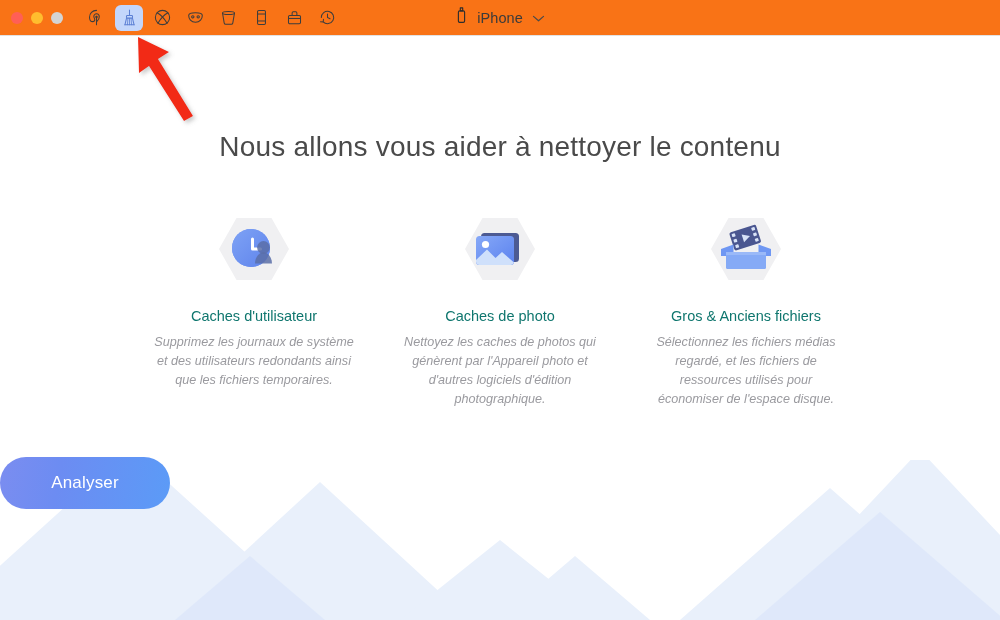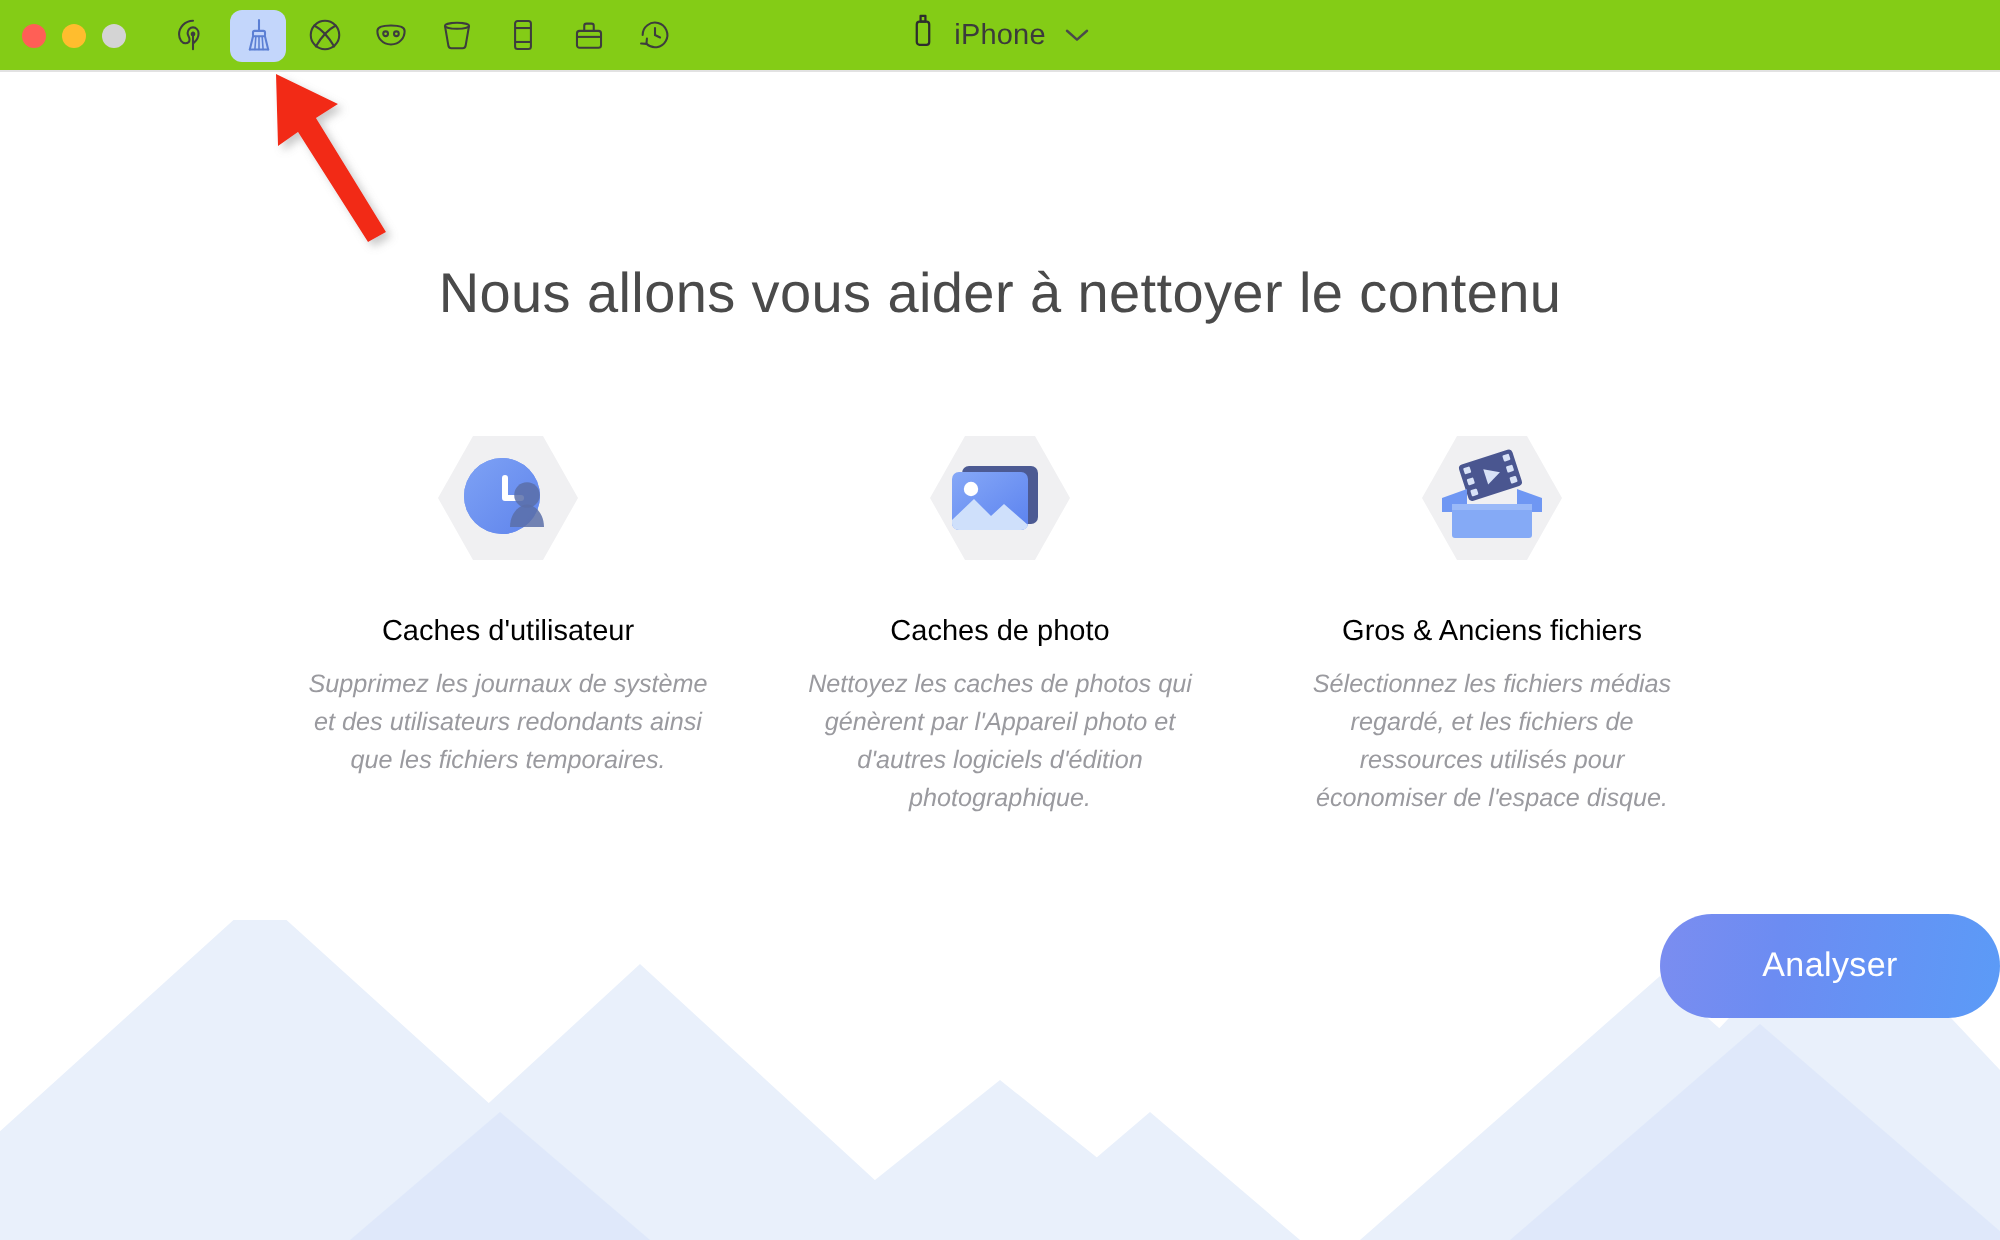--- a/index.html
+++ b/index.html
@@ -13,21 +13,21 @@
     position:relative;
     width:1000px; height:620px;
     background:#ffffff;
     overflow:hidden;
   }
 
   
   .titlebar {
     position:relative;
     height:36px;
-    background:#84cc16;
+    background:#f97316;
     border-bottom:1px solid #e2e2e2;
     display:flex;
     align-items:center;
     z-index:30;
   }
   .traffic {
     display:flex;
     align-items:center;
     gap:8px;
     padding-left:11px;
@@ -99,35 +99,35 @@
     width:230px;
     display:flex;
     flex-direction:column;
     align-items:center;
     margin:0 8px;
   }
   .f-icon { width:86px; height:86px; position:relative; }
   .f-title {
     margin-top:14px;
     font-size:14.5px;
-    color:#000000;
+    color:#0f766e;
     font-weight:400;
     text-align:center;
   }
   .f-desc {
     margin-top:9px;
     font-size:12.6px;
     line-height:19px;
     color:#9a9a9f;
     text-align:center;
     width:200px;
     font-style:italic;
   }
 
-  .btn-wrap { display:flex; justify-content:flex-end; margin-top:48px; }
+  .btn-wrap { display:flex; justify-content:flex-start; margin-top:48px; }
   .scan-btn {
     width:170px; height:52px;
     border:none;
     border-radius:26px;
     background:linear-gradient(100deg,#7b8df0 0%,#6c8cf2 35%,#5b9bf7 100%);
     color:#ffffff;
     font-size:17px;
     font-family:"Liberation Sans", sans-serif;
     cursor:pointer;
     letter-spacing:.2px;

